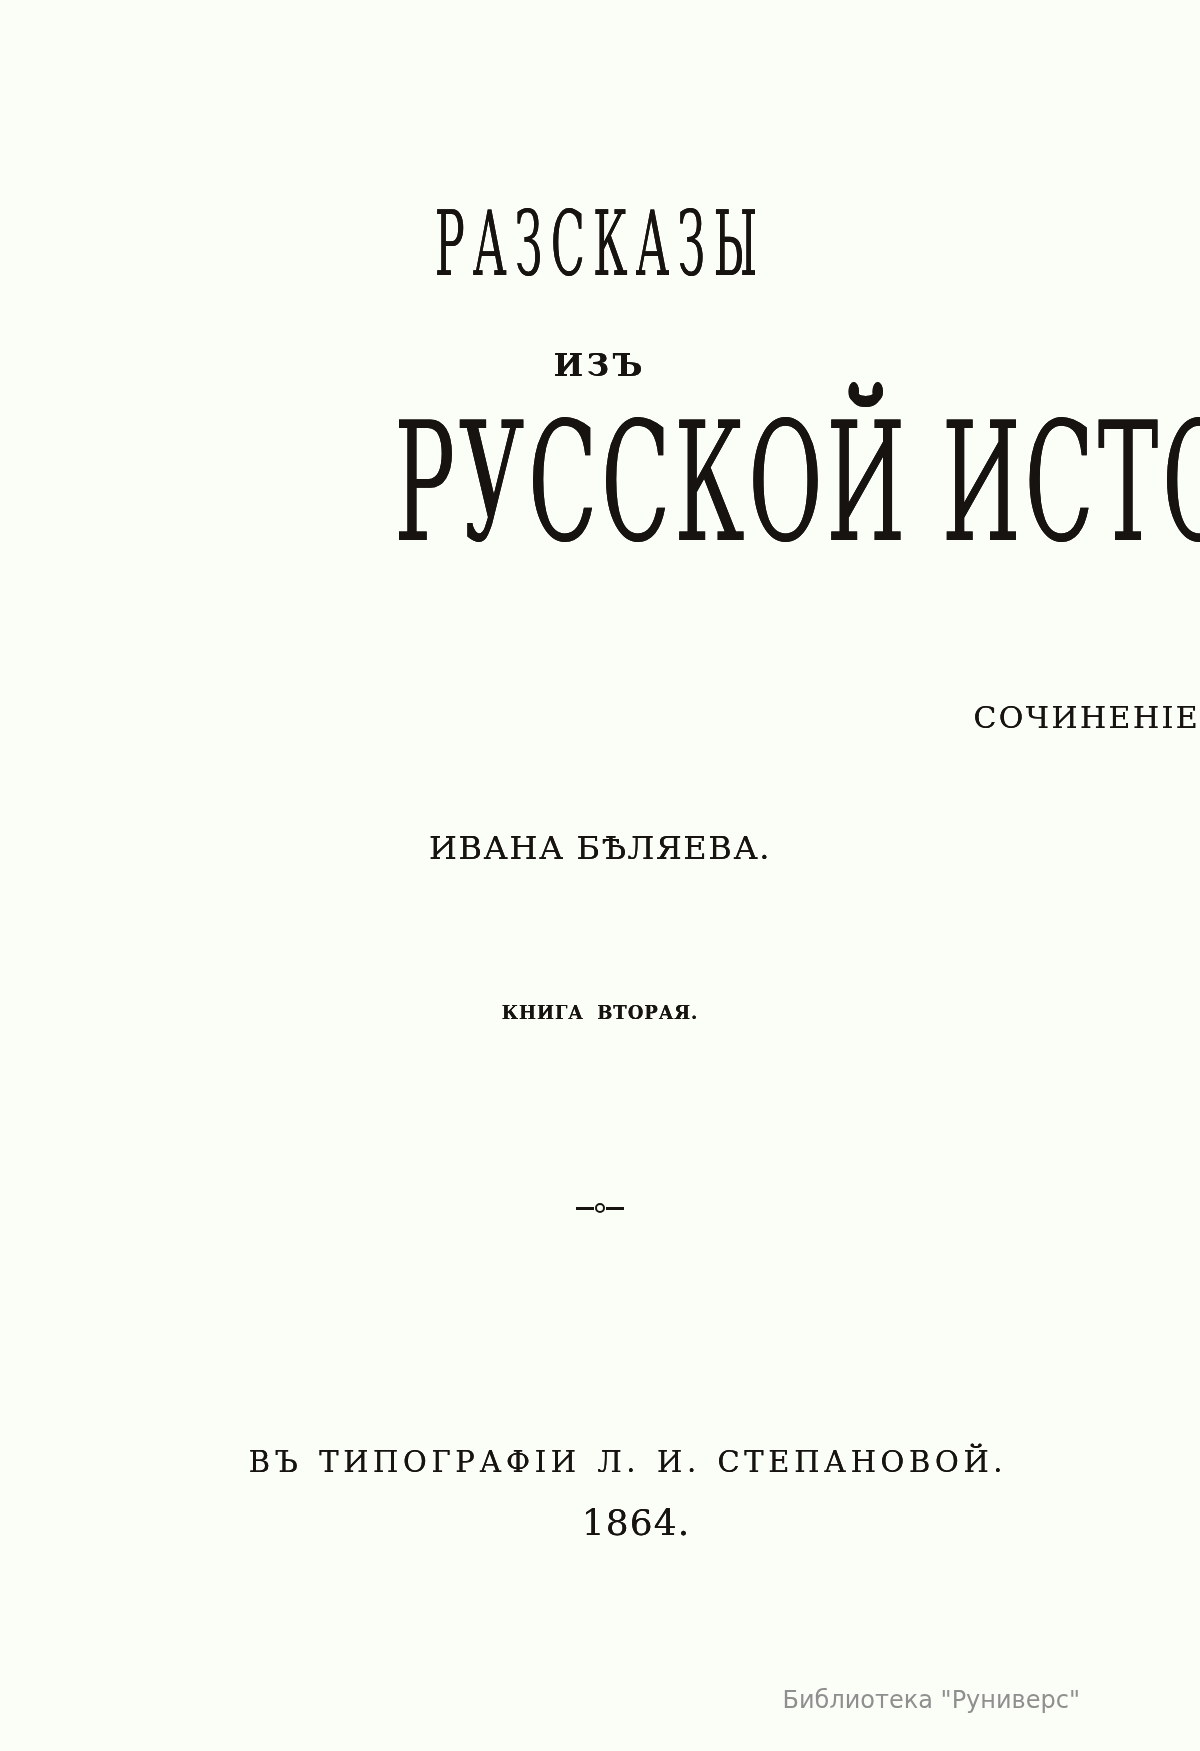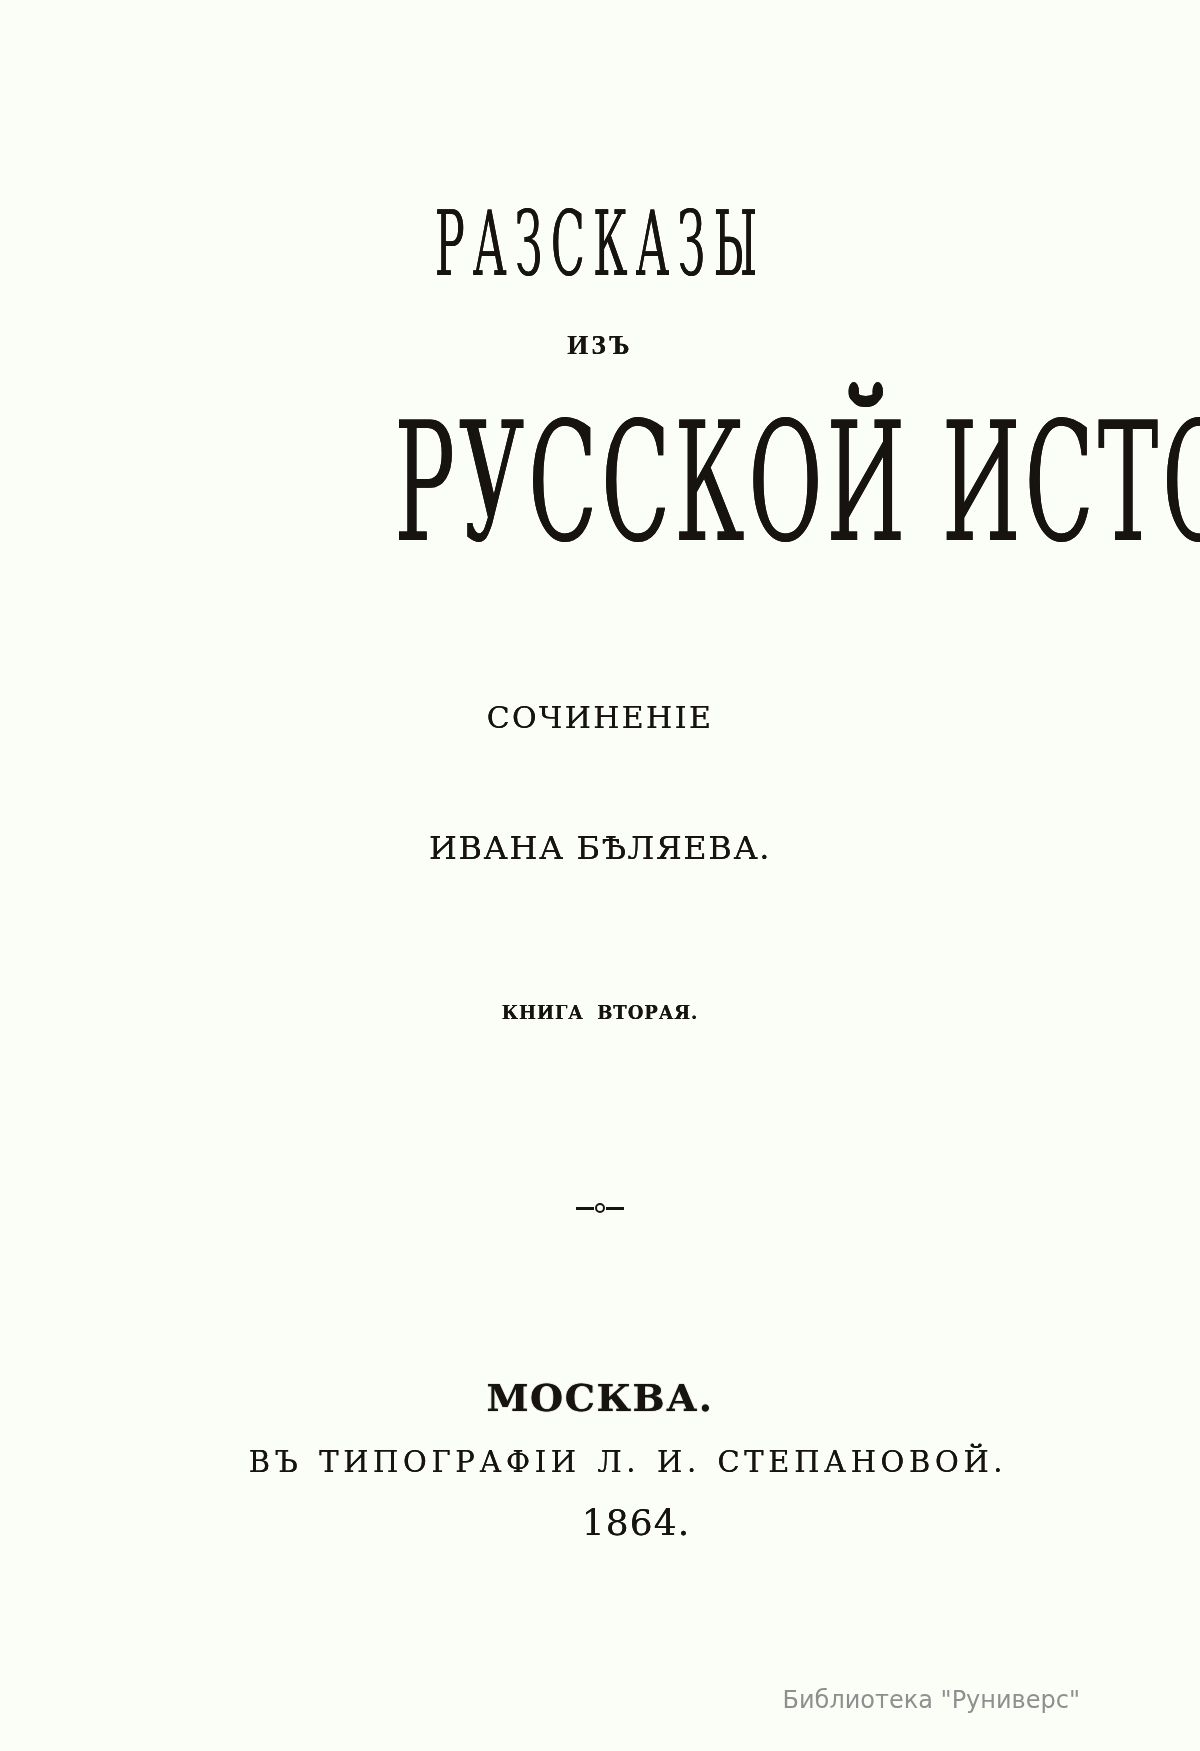--- a/index.html
+++ b/index.html
@@ -26,26 +26,26 @@
   }
   .ink {
     display: inline-block;
     white-space: nowrap;
     text-shadow: 0 0 0.6px currentColor;
   }
   
   .l-series { top: 200px; font-size: 86px; letter-spacing: 0.18em; }
   .l-series .ink { transform: scale(0.52, 1.05); transform-origin: center center; }
   
-  .l-prep { top: 332px; font-size: 27px; font-weight: bold; letter-spacing: 0.12em; font-family: Liberation Serif, serif; }
+  .l-prep { top: 350px; font-size: 31px; font-weight: bold; letter-spacing: 0.12em; }
   
   .l-main { top: 404px; font-size: 158px; letter-spacing: 0.04em; }
   .l-main .ink { transform: scale(0.575, 1.04); transform-origin: center center; }
   
-  .l-soch { top: 703px; font-size: 30px; letter-spacing: 0.08em; }
+  .l-soch { top: 703px; font-size: 30px; letter-spacing: 0.08em; text-align: right; }
   
   .l-author { top: 832px; font-size: 32px; font-weight: normal; letter-spacing: 0.05em; }
   
   .l-volume { top: 1004px; font-size: 18px; font-weight: bold; letter-spacing: 0.05em; word-spacing: 0.35em; }
   
   .divider {
     position: absolute;
     top: 1203px;
     left: 0;
     width: 100%;
@@ -114,23 +114,20 @@
   <div class="line l-volume">
     <span class="ink">КНИГА ВТОРАЯ.</span>
   </div>
 
   <div class="divider">
     <span class="d-line"></span>
     <span class="d-circle"></span>
     <span class="d-line"></span>
   </div>
 
-  <div class="line l-city">
-    <span class="ink">МОСКВА.</span>
-  </div>
 
   <div class="line l-printer">
     <span class="ink">ВЪ ТИПОГРАФІИ Л. И. СТЕПАНОВОЙ.</span>
   </div>
 
   <div class="line l-year">
     <span class="ink">1864.</span>
   </div>
 
   <div class="watermark">Библиотека "Руниверс"</div>

